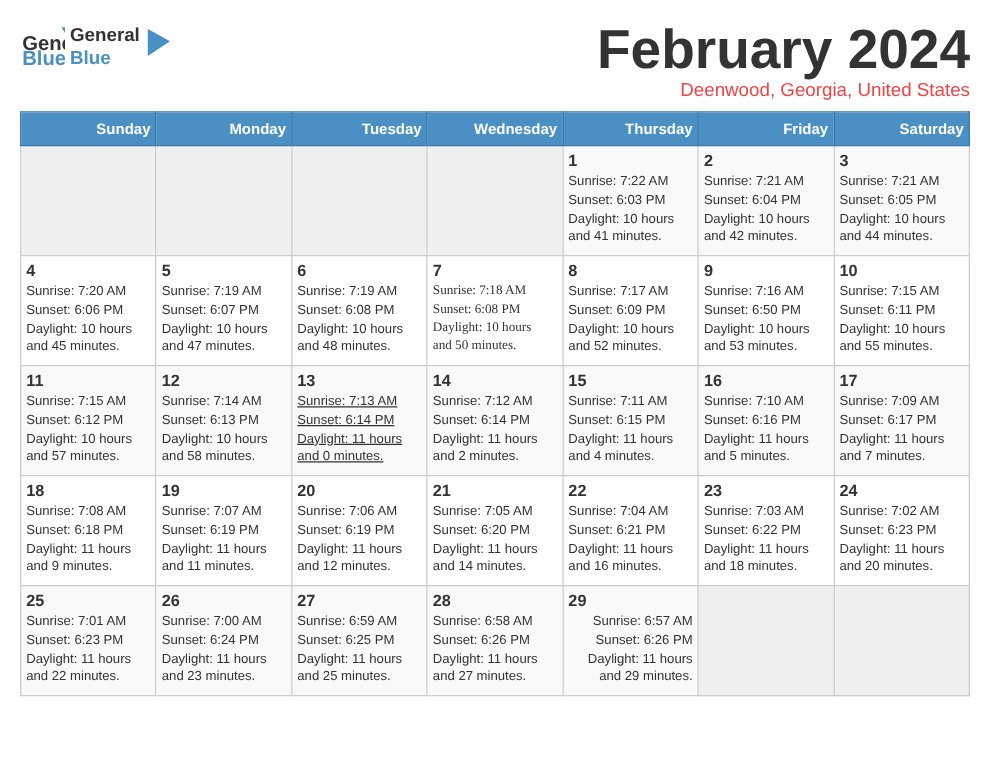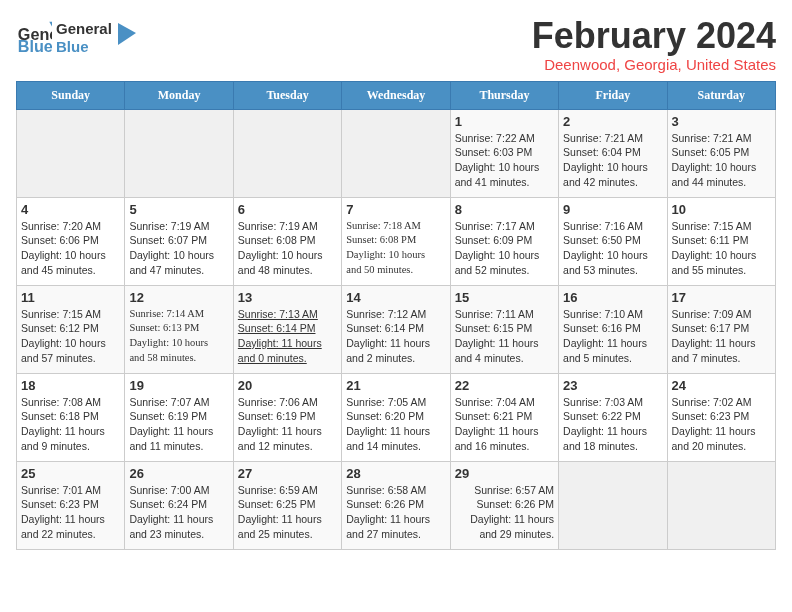--- a/index.html
+++ b/index.html
@@ -23,43 +23,42 @@
       margin-top: 4px;
     }
     .logo-icon {
       width: 36px;
       height: 36px;
     }
     .title-block {
       text-align: right;
     }
     .main-title {
-      font-size: 36px;
+      font-size: 44px;
       font-weight: bold;
       color: #333;
       line-height: 1.1;
     }
     .subtitle {
       font-size: 15px;
       color: #ef4444;
     }
     table {
       width: 100%;
       border-collapse: collapse;
       font-size: 11px;
     }
     thead tr th {
       background: #4a90c4;
       color: #fff;
       padding: 6px 4px;
-      text-align: center;
+      text-align: right;
       font-size: 12px;
       font-weight: bold;
       border: 1px solid #3a7ab0;
-      font-family: Liberation Serif, serif;
     }
     tbody tr td {
       border: 1px solid #ccc;
       padding: 4px 4px;
       vertical-align: top;
       height: 88px;
       width: calc(100% / 7);
       color: #333;
       background: #fff;
     }
@@ -199,21 +198,21 @@
       <tr>
         <td>
           <span class="day-number">11</span>
           <div class="day-info" style="white-space: pre-line;">Sunrise: 7:15 AM
 Sunset: 6:12 PM
 Daylight: 10 hours
 and 57 minutes.</div>
         </td>
         <td>
           <span class="day-number">12</span>
-          <div class="day-info" style="white-space: pre-line; font-family: Liberation Serif, serif;">Sunrise: 7:14 AM
+          <div class="day-info" style="white-space: pre-line;">Sunrise: 7:14 AM
 Sunset: 6:13 PM
 Daylight: 10 hours
 and 58 minutes.</div>
         </td>
         <td>
           <span class="day-number">13</span>
           <div class="day-info" style="white-space: pre-line; text-decoration: underline;">Sunrise: 7:13 AM
 Sunset: 6:14 PM
 Daylight: 11 hours
 and 0 minutes.</div>

